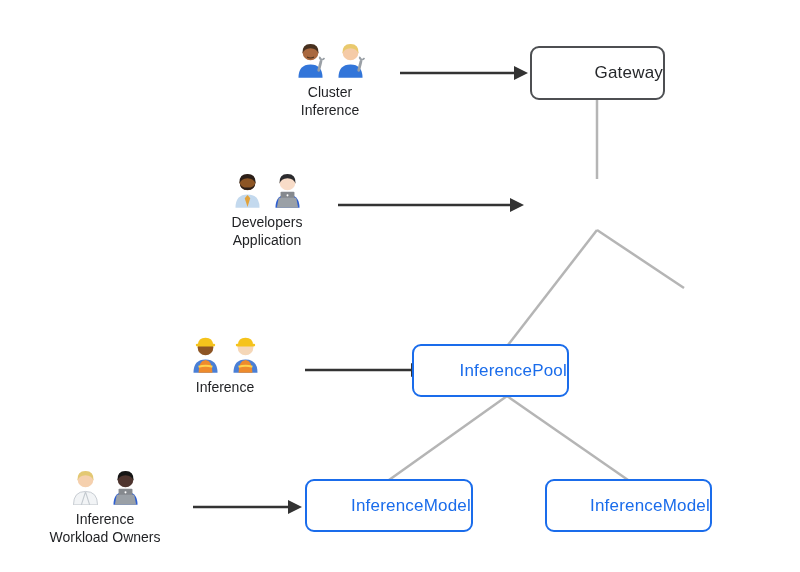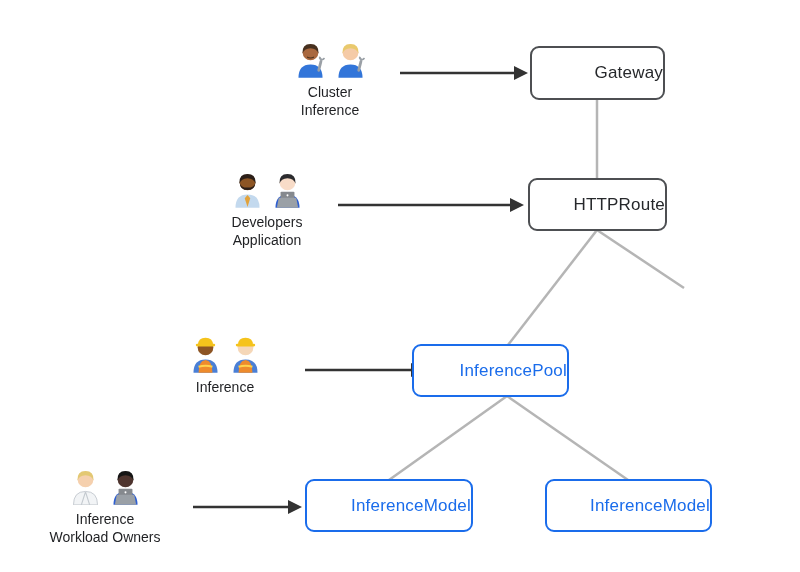--- a/index.html
+++ b/index.html
@@ -86,23 +86,20 @@
     <line class="arrow-line" x1="400" y1="73" x2="515" y2="73" marker-end="url(#arrowhead)"></line>
     <line class="arrow-line" x1="338" y1="205" x2="511" y2="205" marker-end="url(#arrowhead)"></line>
     <line class="arrow-line" x1="305" y1="370" x2="412" y2="370" marker-end="url(#arrowhead)"></line>
     <line class="arrow-line" x1="193" y1="507" x2="289" y2="507" marker-end="url(#arrowhead)"></line>
   </svg>
 
   <div class="node dark" style="left:530px; top:46px; width:135px; height:54px;">
     <span>Gateway</span>
   </div>
 
-  <div class="node dark" style="left:528px; top:178px; width:139px; height:53px;">
-    <span>HTTPRoute</span>
-  </div>
 
 
   <div class="node blue" style="left:412px; top:344px; width:157px; height:53px;">
     <span>InferencePool</span>
   </div>
 
   <div class="node blue" style="left:305px; top:479px; width:168px; height:53px;">
     <span>InferenceModel</span>
   </div>
 

